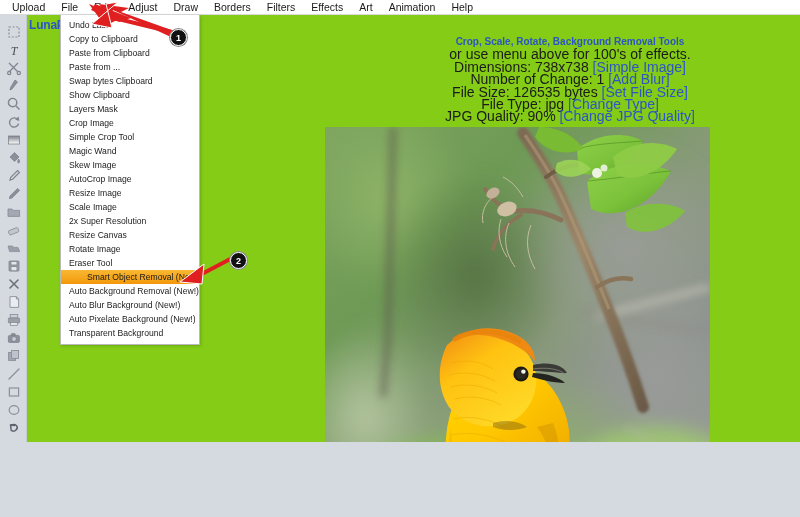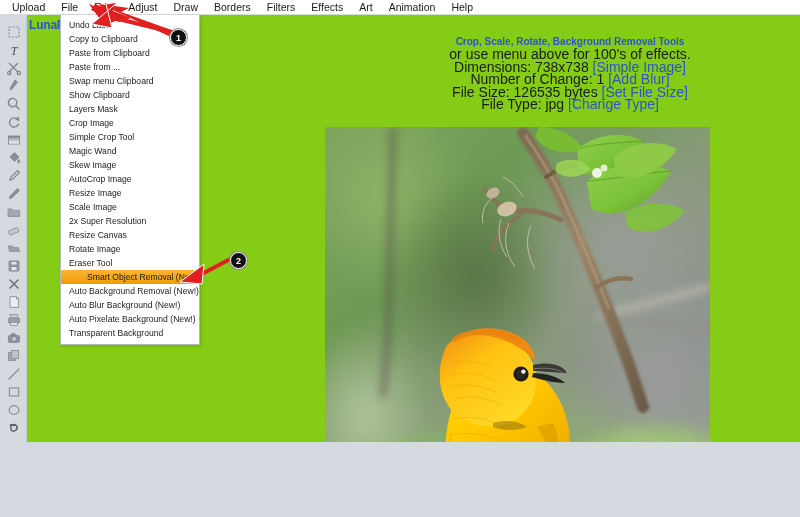--- a/index.html
+++ b/index.html
@@ -352,20 +352,23 @@
       <span>Dimensions: </span><span>738x738 </span><span class="ln">[Simple Image]</span>
     </div>
     <div class="info-line">
       <span>Number of Change: </span><span>1 </span><span class="ln">[Add Blur]</span>
     </div>
     <div class="info-line">
       <span>File Size: </span><span>126535 bytes </span><span class="ln">[Set File Size]</span>
     </div>
     <div class="info-line">
       <span>File Type: </span><span>jpg </span><span class="ln">[Change Type]</span>
+    </div>
+    <div class="info-line">
+      <span>JPG Quality: </span><span>90% </span><span class="ln">[Change JPG Quality]</span>
     </div>
   </div>
 
   <div id="photo-wrap">
     <svg id="photo" viewBox="0 0 385 390" preserveAspectRatio="none">
       <defs>
         <linearGradient id="bgGrad" x1="0" y1="0" x2="1" y2="1">
           <stop offset="0%" stop-color="#7fa55f"></stop>
           <stop offset="28%" stop-color="#6e9a55"></stop>
           <stop offset="55%" stop-color="#8a9a7c"></stop>
@@ -535,21 +538,21 @@
         <ellipse cx="310" cy="362" rx="5" ry="3" fill="#d8e36a" opacity="0.95" transform="rotate(-12 310 362)"></ellipse>
       </g>
     </svg>
   </div>
 
   <div id="dropdown">
       <div class="dd-item">Undo Last</div>
       <div class="dd-item">Copy to Clipboard</div>
       <div class="dd-item">Paste from Clipboard</div>
       <div class="dd-item">Paste from ...</div>
-      <div class="dd-item">Swap menu Clipboard</div>
+      <div class="dd-item">Swap bytes Clipboard</div>
       <div class="dd-item">Show Clipboard</div>
       <div class="dd-item">Layers Mask</div>
       <div class="dd-item">Crop Image</div>
       <div class="dd-item">Simple Crop Tool</div>
       <div class="dd-item">Magic Wand</div>
       <div class="dd-item">Skew Image</div>
       <div class="dd-item">AutoCrop Image</div>
       <div class="dd-item">Resize Image</div>
       <div class="dd-item">Scale Image</div>
       <div class="dd-item">2x Super Resolution</div>

